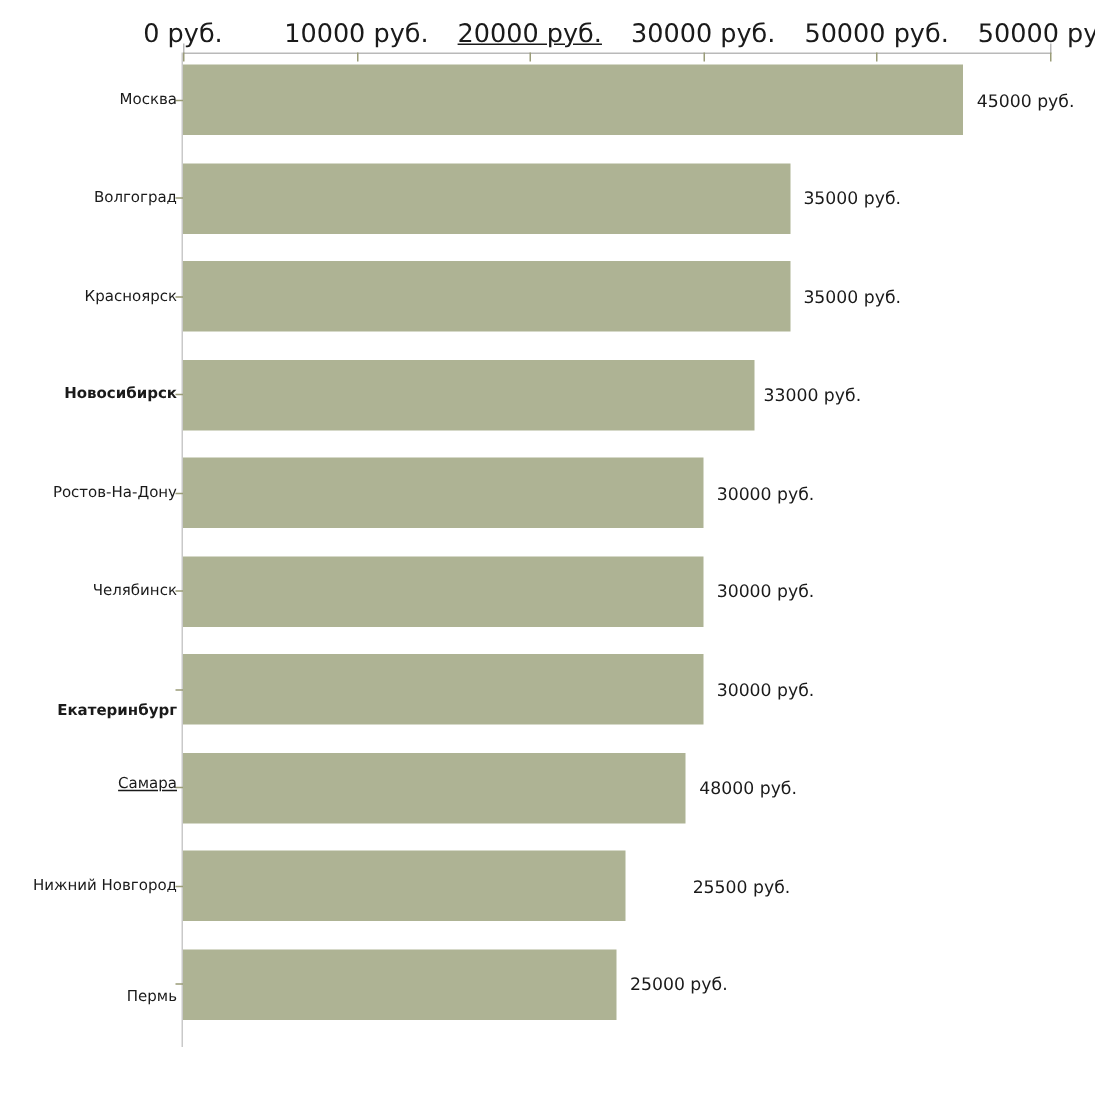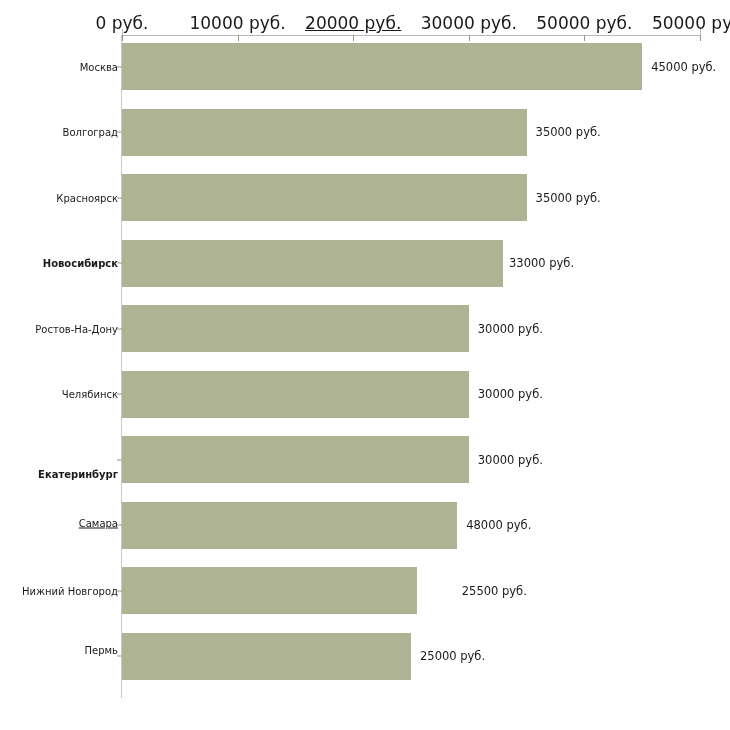--- a/index.html
+++ b/index.html
@@ -149,17 +149,17 @@
       <div class="bar" style="top: 501.75px; height: 47px; width: 335.24px; background: rgb(174, 179, 148);"></div>
       <div class="ytick" style="top: 525.25px;"></div>
       <div class="ylabel" style="top: 523px; text-decoration: underline;">Самара</div>
       <div class="bar-value" style="left: 466.24px; top: 525.25px;">48000 руб.</div>
       <div class="bar" style="top: 567.25px; height: 47px; width: 294.78px; background: rgb(174, 179, 148);"></div>
       <div class="ytick" style="top: 590.75px;"></div>
       <div class="ylabel" style="top: 590.75px;">Нижний Новгород</div>
       <div class="bar-value" style="left: 425.78px; top: 590.75px; margin-left: 36px;">25500 руб.</div>
       <div class="bar" style="top: 632.75px; height: 47px; width: 289px; background: rgb(174, 179, 148);"></div>
       <div class="ytick" style="top: 656.25px;"></div>
-      <div class="ylabel" style="top: 650px; margin-left: 24px;">Пермь</div>
+      <div class="ylabel" style="top: 665px; margin-left: 24px;">Пермь</div>
       <div class="bar-value" style="left: 420px; top: 656.25px;">25000 руб.</div>
     </div>
 
 </div>
 
 </body></html>

